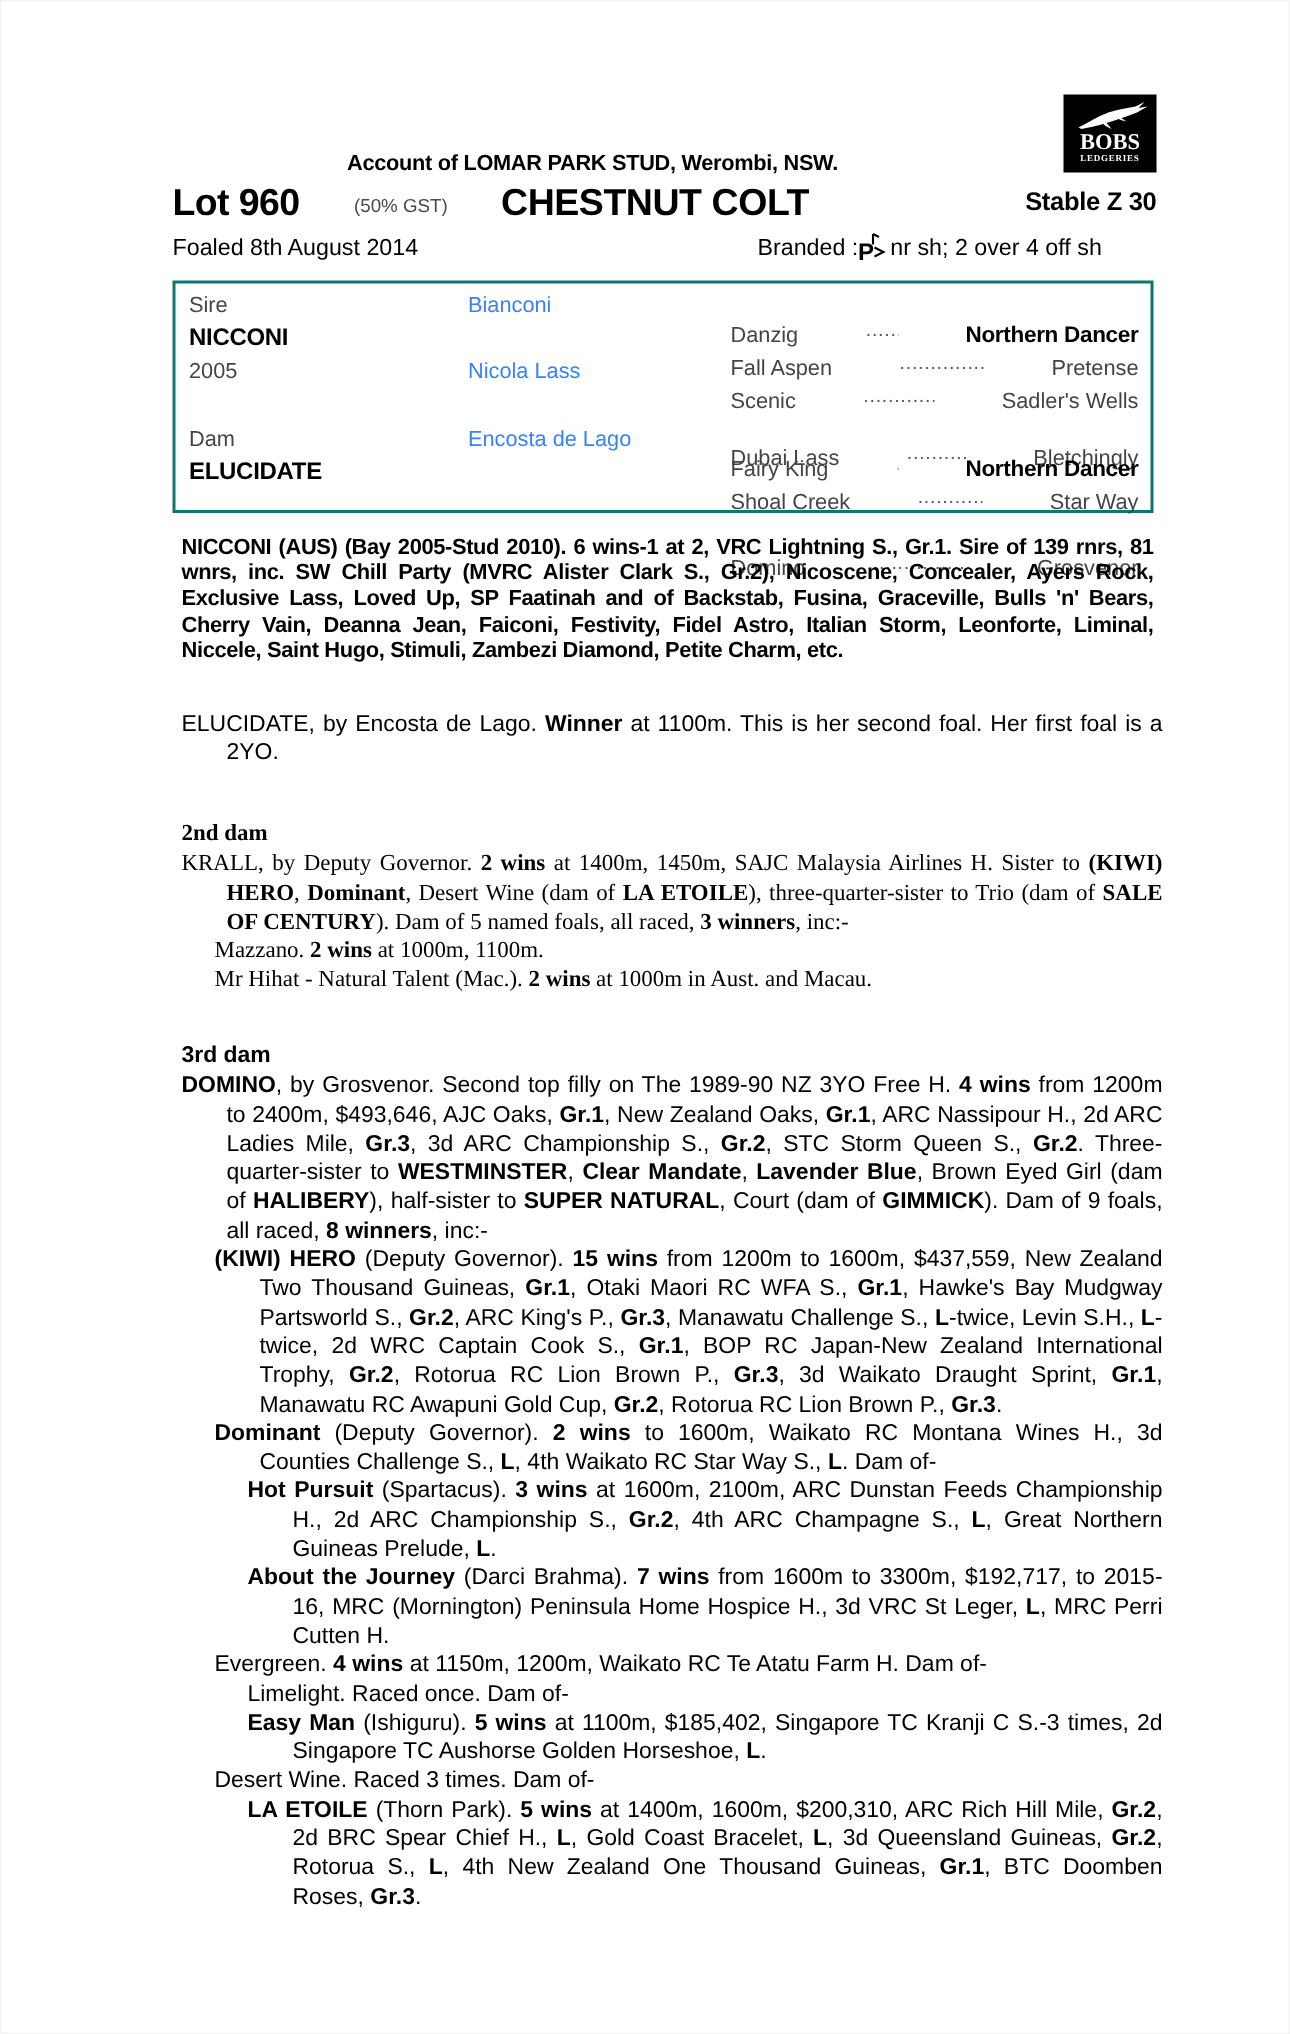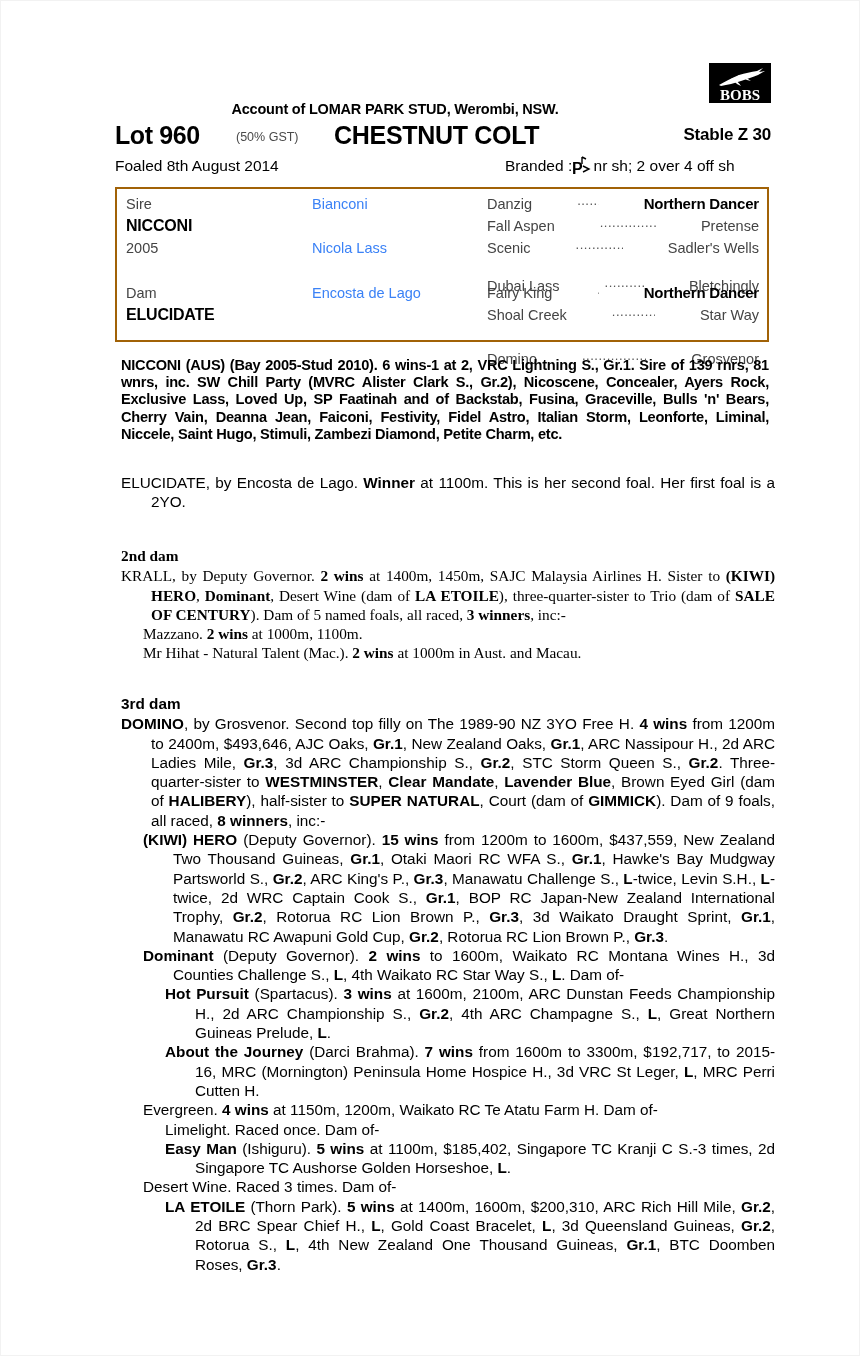--- a/index.html
+++ b/index.html
@@ -32,21 +32,21 @@
   
   .logo-wrap {
     position: absolute;
     right: 0px;
     top: 62px;
     width: 62px;
     height: 56px;
   }
   .bobs-logo {
     width: 62px;
-    height: 40px;
+    height: 52px;
     background: #000;
     position: relative;
     overflow: hidden;
   }
   .bobs-logo svg { display:block; }
   .bobs-text {
     position: absolute;
     left: 0; right: 0;
     top: 25px;
     text-align: center;
@@ -150,21 +150,21 @@
   }
   .brandmark svg { position:absolute; left:0; top:-3px; }
 
   
   .ped {
     position: absolute;
     left: 0;
     top: 186px;
     width: 654px;
     height: 155px;
-    border: 2px solid #a16207;
+    border: 2px solid #0f766e;
     box-sizing: border-box;
   }
   .ped-grid {
     position: relative;
     width: 100%;
     height: 100%;
     padding: 4px 0 0 0;
     box-sizing: border-box;
   }
   .ped-row {
@@ -217,21 +217,21 @@
   .c3dots::after {
     content: "........................................................................................";
     position: absolute;
     left: 0;
     bottom: -3px;
     white-space: nowrap;
     letter-spacing: 0.5px;
     font-size: 13px;
     color: #555;
   }
-  .c3b { flex: 0 0 auto; }
+  .c3b { flex: 0 0 auto; margin-top: 20px; }
   .c3b.bold { font-weight: 700; color: #000; font-size: 15px; letter-spacing: -0.2px;}
 
   
   .blurb {
     position: absolute;
     left: 6px;
     top: 356px;
     width: 648px;
     font-size: 14.6px;
     font-weight: 700;

